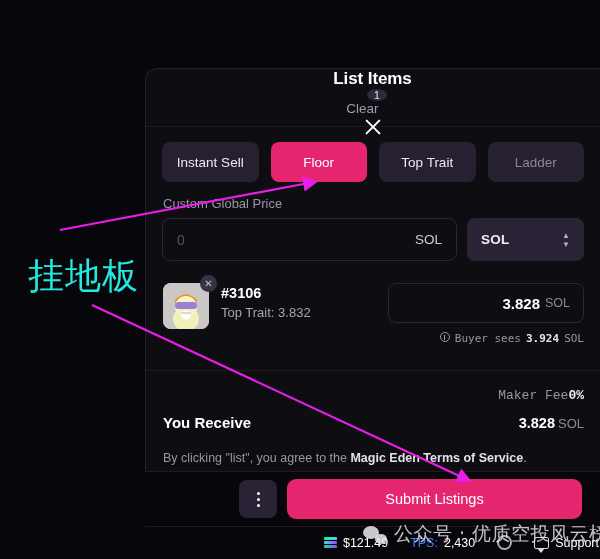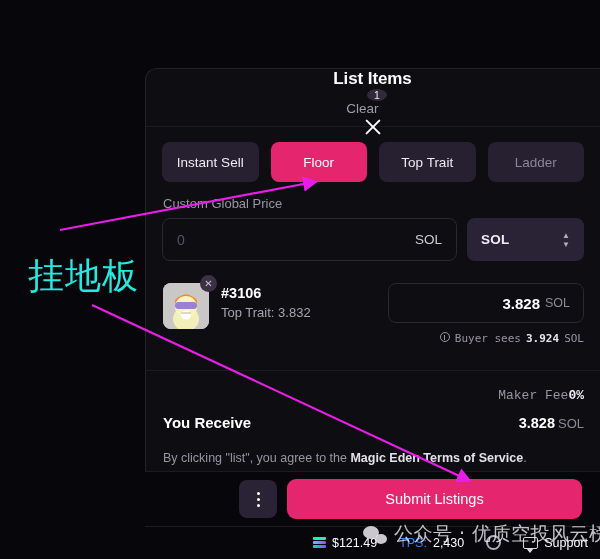--- a/index.html
+++ b/index.html
@@ -308,21 +308,21 @@
 
   
   .status-bar {
     position: absolute;
     left: 0; top: 528px;
     width: 600px; height: 29px;
     display: flex;
     align-items: center;
     justify-content: flex-end;
     gap: 22px;
-    padding-right: 12px;
+    padding-right: 1px;
   }
   .stat {
     display: flex;
     align-items: center;
     gap: 6px;
     font-size: 12.5px;
     color: #ffffff;
   }
   .stat .dim { color: #3b82f6; }
   .sol-logo {

